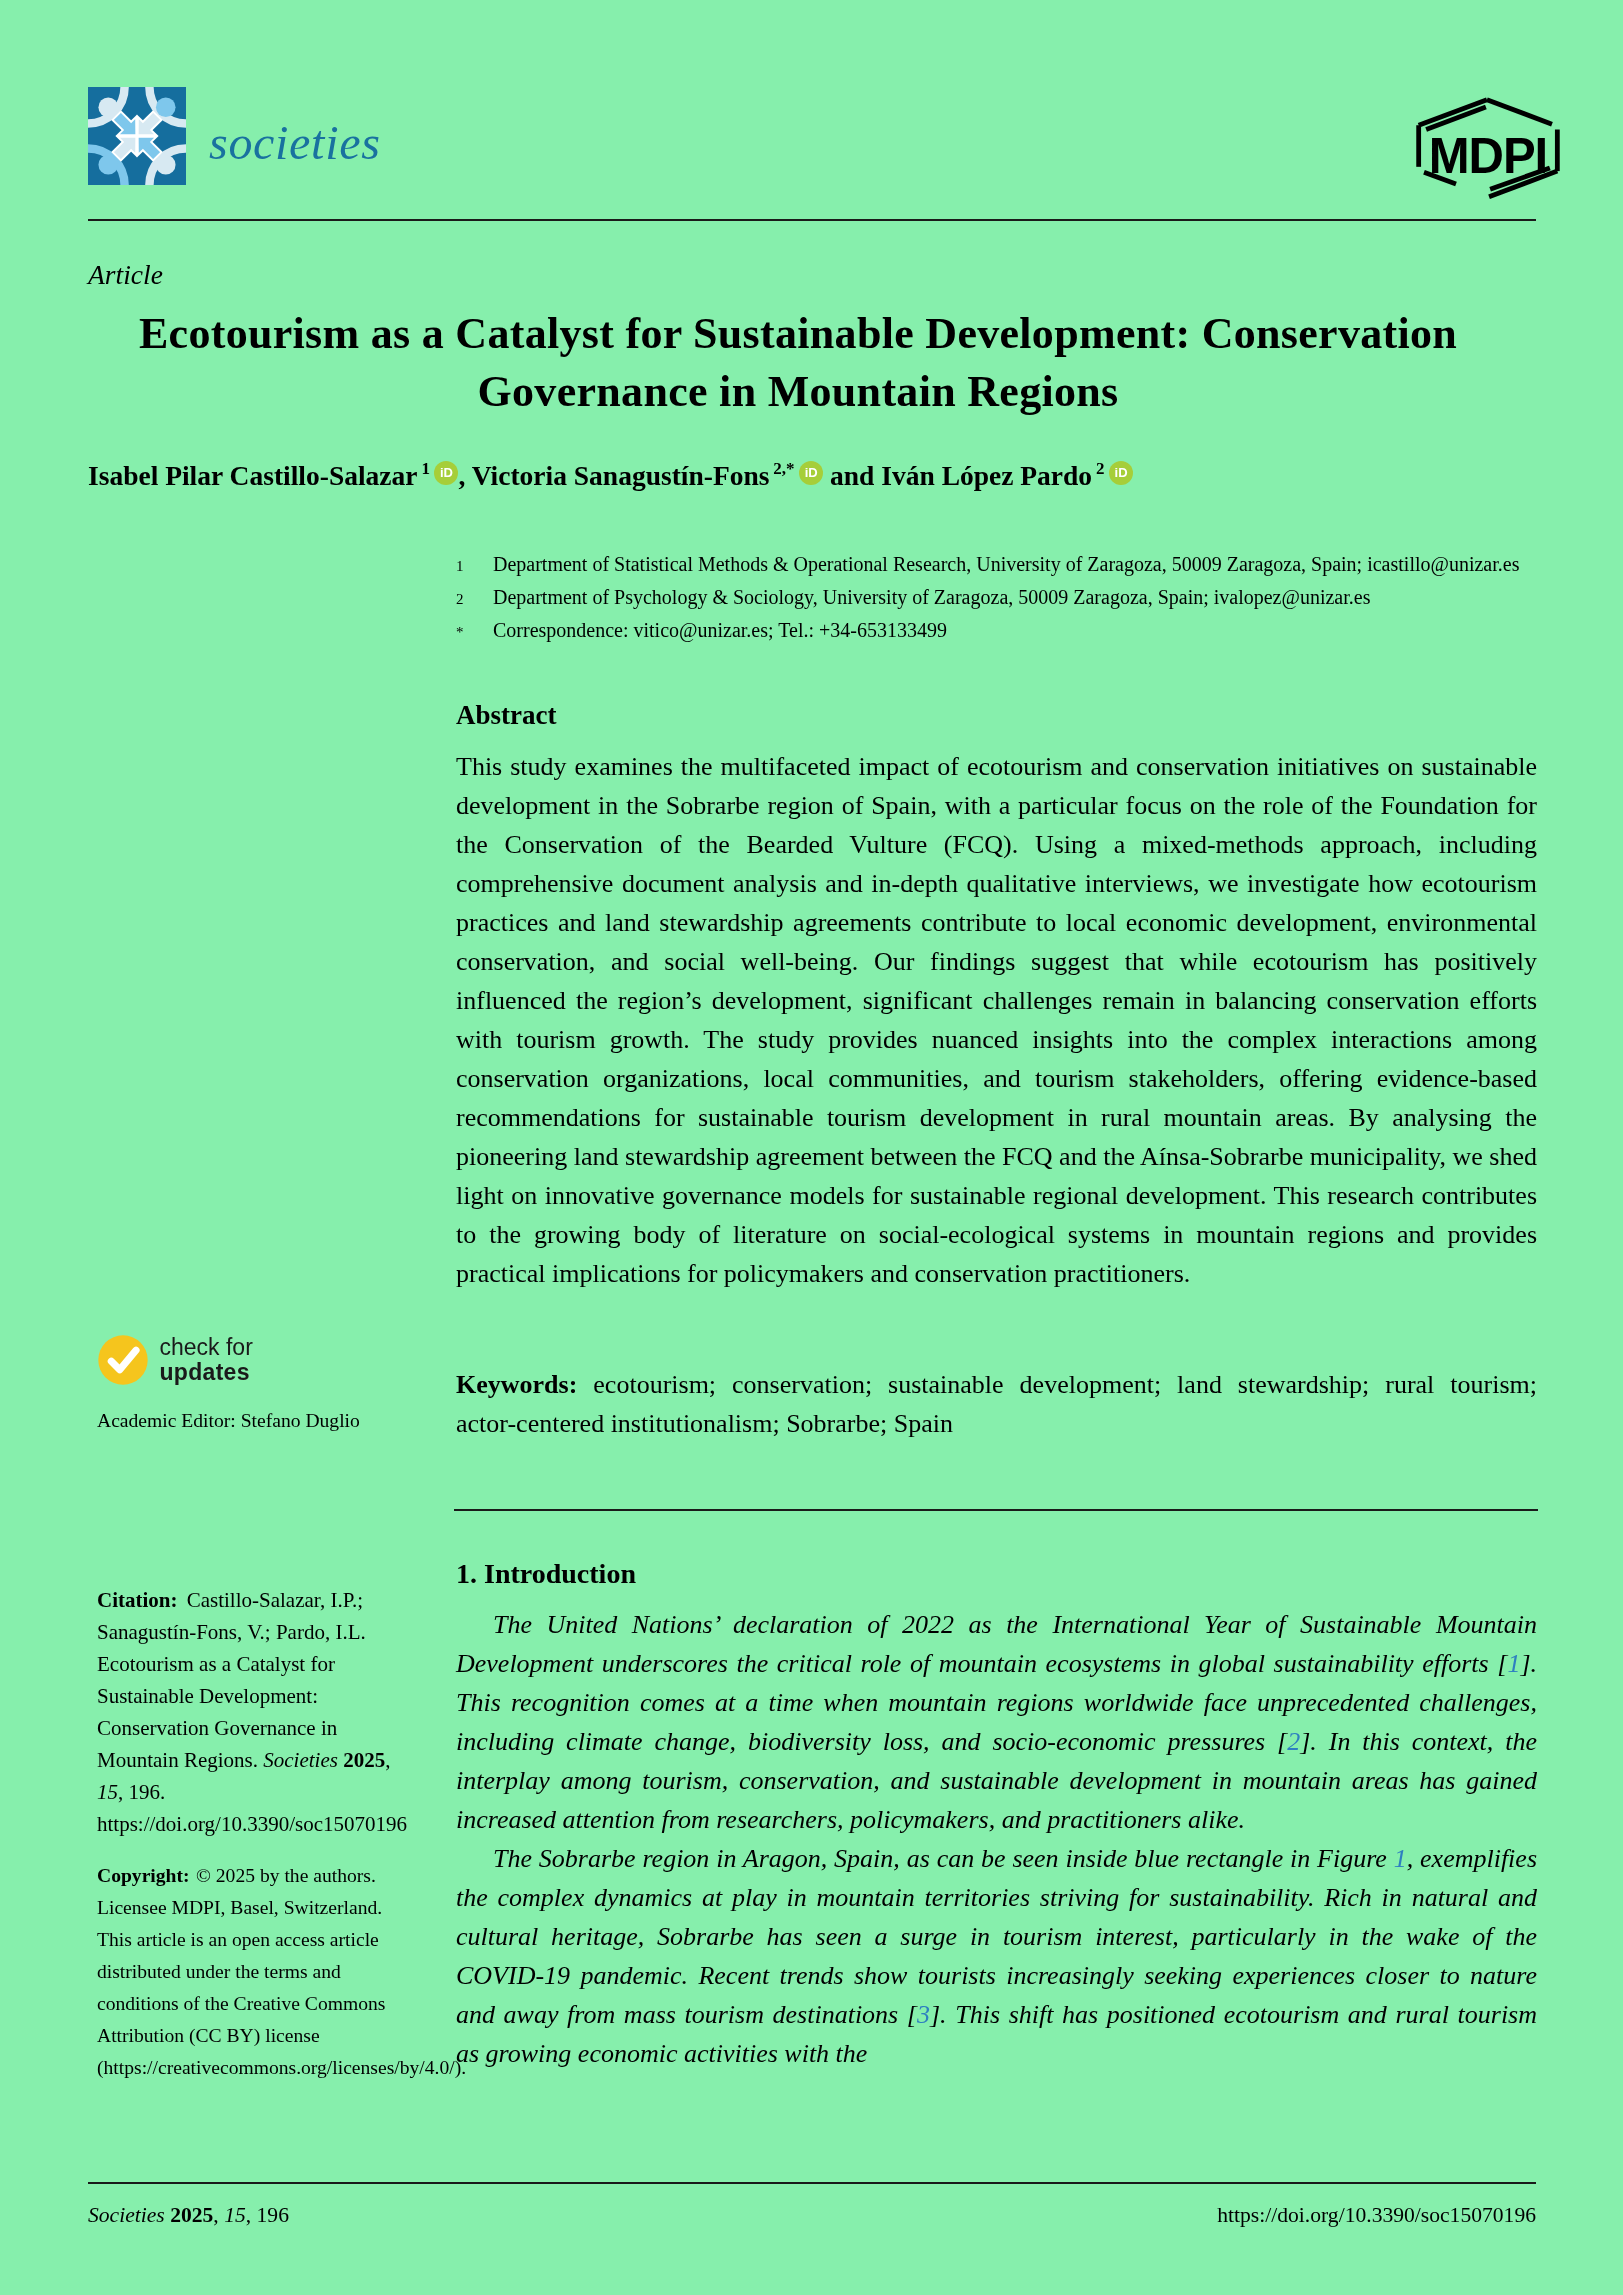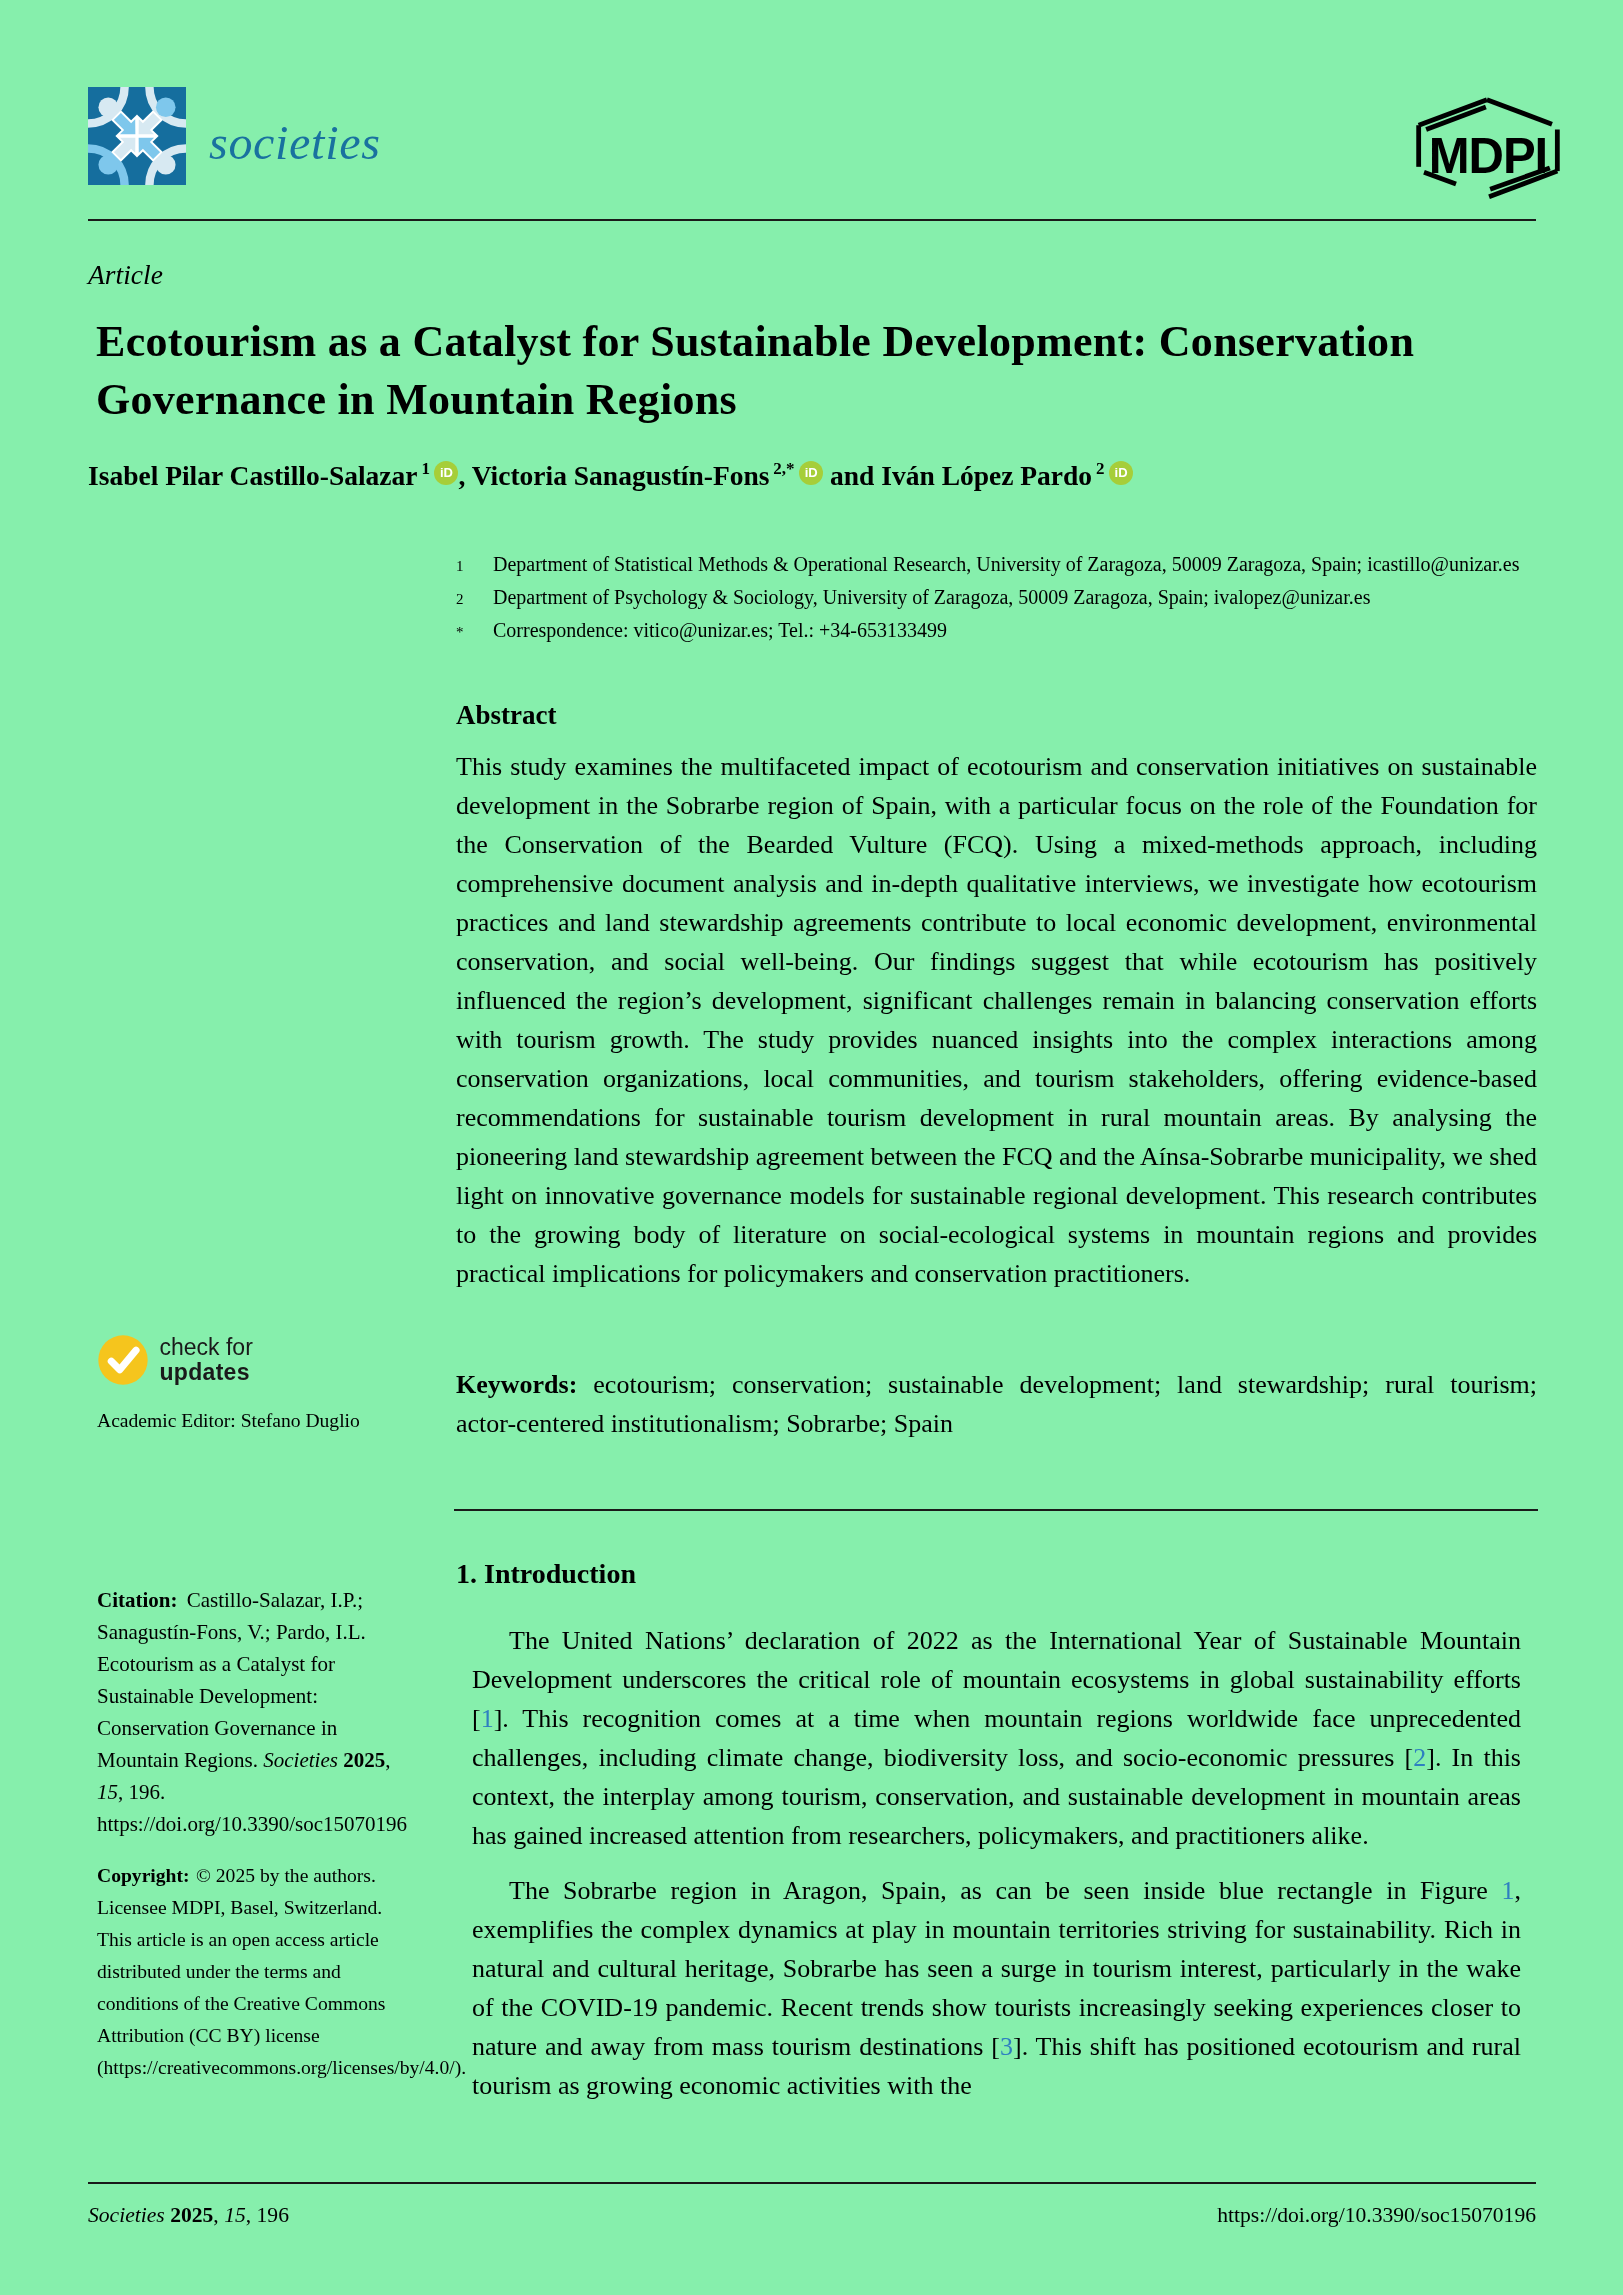--- a/index.html
+++ b/index.html
@@ -36,21 +36,21 @@
         line-height:39px;text-align:justify;}
   .keywords{position:absolute;left:456px;top:1365px;width:1081px;font-size:26px;
         line-height:39px;text-align:justify;}
   .keywords .kw-label{font-weight:bold;margin-right:16px;}
   .section-divider{position:absolute;left:454px;top:1509px;width:1084px;height:2px;background:#1a1a1a;}
 
   
   .intro-heading{position:absolute;left:456px;top:1558px;font-size:28px;font-weight:bold;}
   .intro-body{position:absolute;left:456px;top:1605px;width:1081px;font-size:26px;
         line-height:39px;text-align:justify;}
-  .intro-body p{margin:16px;text-indent:37px;}
+  .intro-body p{margin:0;text-indent:37px;font-style:italic;}
   .ref-link{color:#2e7fc0;}
 
   
   .check-badge{position:absolute;left:97px;top:1334px;display:flex;align-items:center;gap:10.5px;cursor:pointer;}
   .check-badge .cb-text{font-family:"Liberation Sans",sans-serif;font-size:23px;line-height:25px;color:#1a1a1a;}
   .check-badge .cb-line2{font-weight:bold;letter-spacing:0.3px;}
   .academic-editor{position:absolute;left:97px;top:1406px;width:327px;font-size:19.6px;line-height:30px;}
   .dates{position:absolute;left:97px;top:1449px;width:327px;font-size:19.6px;line-height:32px;}
   .citation{position:absolute;left:97px;top:1584px;width:317px;font-size:21px;line-height:32px;}
   .citation .c-label{font-weight:bold;margin-right:9.2px;}
@@ -104,21 +104,21 @@
         <path d="M296,142 L184,182"></path>
         <path d="M60,150 L120,172"></path>
       </g>
       <text x="180" y="152" text-anchor="middle" font-family="Liberation Sans, sans-serif" font-size="92" font-weight="bold" letter-spacing="-2" fill="#000">MDPI</text>
     </svg>
   </div>
 
   <div class="header-rule"></div>
 
   <div class="article-type">Article</div>
-  <h1 class="article-title" style="margin:8px;">Ecotourism as a Catalyst for Sustainable Development: Conservation Governance in Mountain Regions</h1>
+  <h1 class="article-title" style="margin:0;text-align:center;">Ecotourism as a Catalyst for Sustainable Development: Conservation Governance in Mountain Regions</h1>
 
   <div class="author-line">
     <span>Isabel Pilar Castillo-Salazar</span><sup>1</sup><span class="orcid">iD</span><span>, </span><span>Victoria Sanagustín-Fons</span><sup>2,*</sup><span class="orcid">iD</span><span> and </span><span>Iván López Pardo</span><sup>2</sup><span class="orcid">iD</span>
   </div>
 
   <div class="affiliations">
     <div class="affil">
       <span class="marker">1</span>
       <span class="atext">Department of Statistical Methods &amp; Operational Research, University of Zaragoza, 50009 Zaragoza, Spain; icastillo@unizar.es</span>
     </div>

